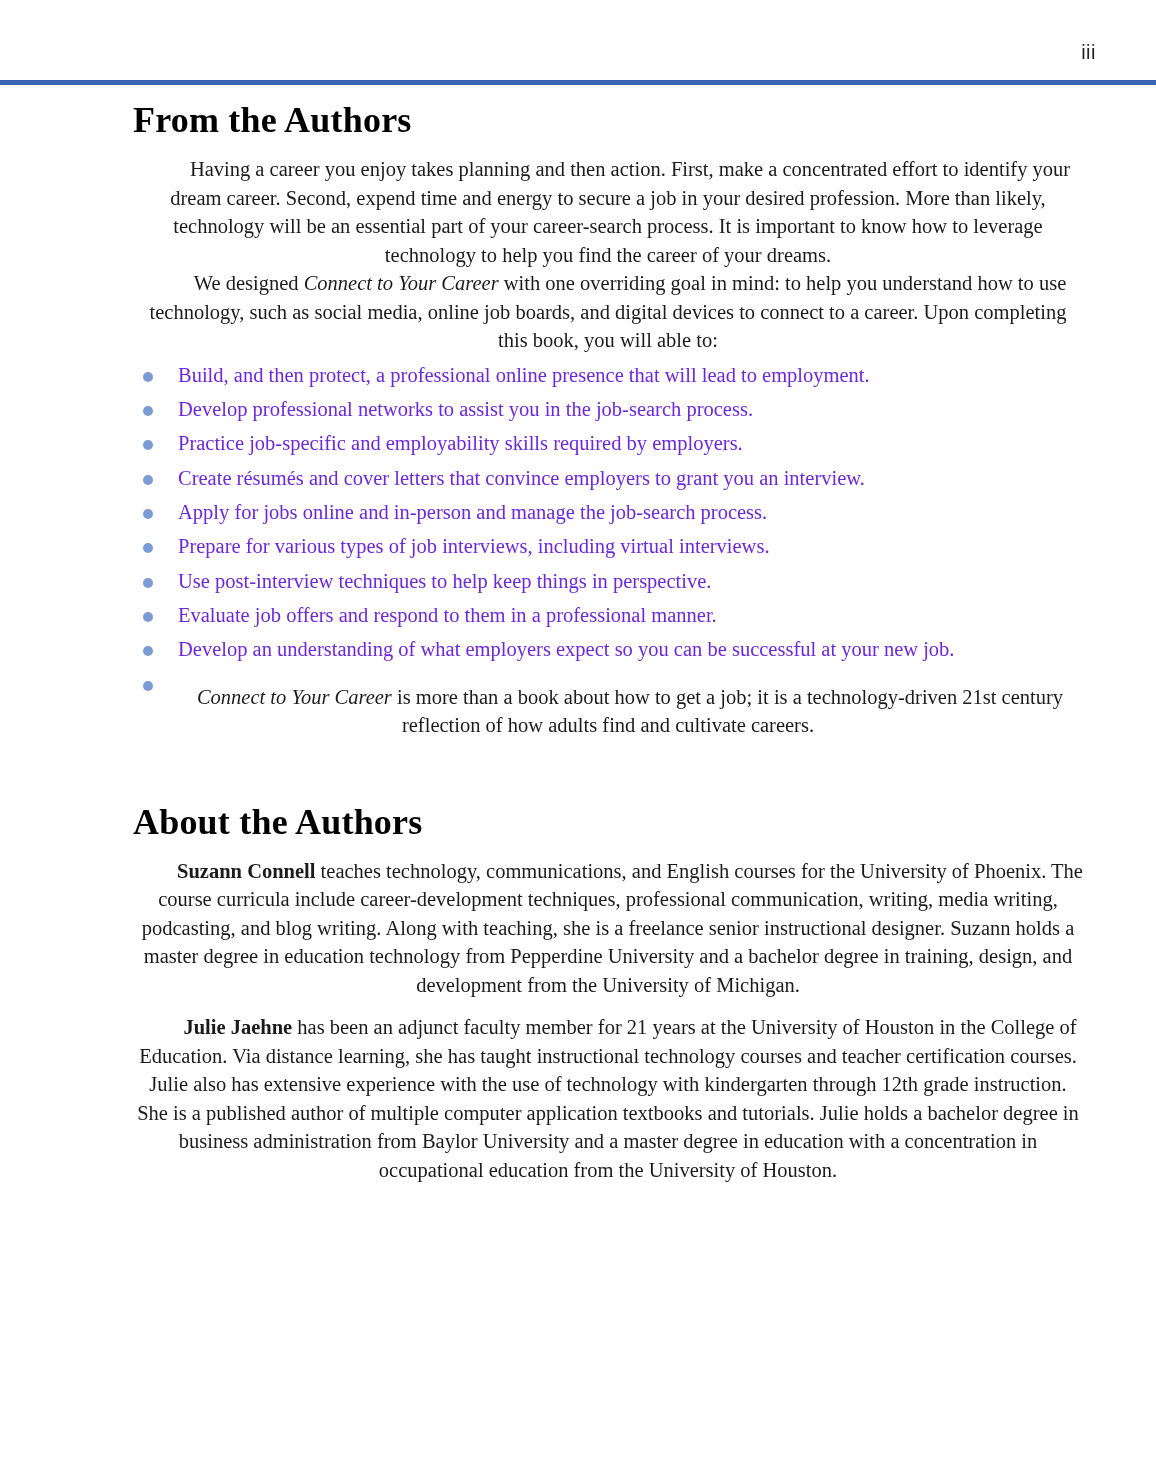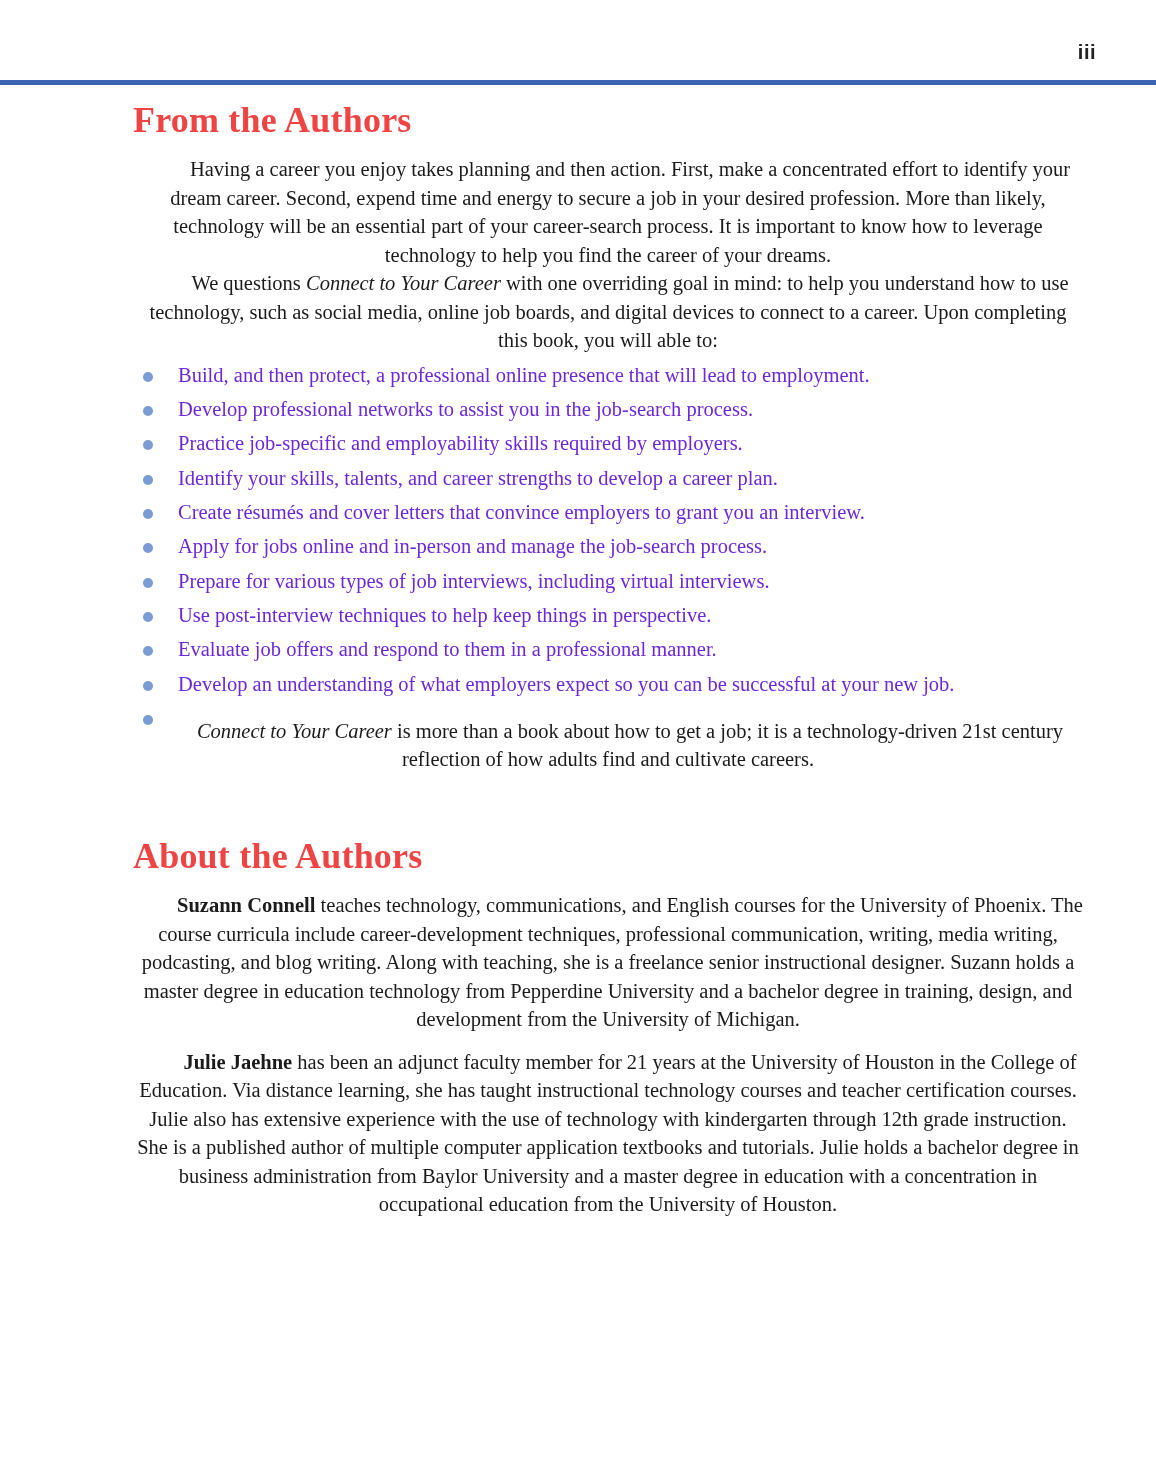--- a/index.html
+++ b/index.html
@@ -29,21 +29,21 @@
     left: 0;
     width: 1156px;
     height: 84px;
     box-sizing: border-box;
   }
   .folio {
     position: absolute;
     right: 60px;
     top: 42px;
     font-family: "Liberation Sans", "DejaVu Sans", sans-serif;
-    font-weight: bold;
+    font-weight: normal;
     font-size: 20px;
     letter-spacing: 0.5px;
     color: #222222;
     line-height: 1;
   }
   .header-rule {
     position: absolute;
     left: 0;
     top: 80px;
     width: 1156px;
@@ -57,21 +57,21 @@
     left: 133px;
     top: 100px;
     width: 950px;
   }
 
   h1.section-heading {
     font-family: "Liberation Serif", "DejaVu Serif", serif;
     font-weight: bold;
     font-size: 36px;
     line-height: 1.15;
-    color: #ef4444;
+    color: #000000;
     margin: 0 0 14px 0;
     letter-spacing: 0.2px;
   }
 
   p.body {
     font-size: 20.5px;
     line-height: 28.5px;
     margin: 0;
     text-align: center;
     color: #1b1b1b;
@@ -122,27 +122,26 @@
     <div class="header-rule"></div>
   </div>
 
   <div class="content">
 
     <section>
       <h1 class="section-heading">From the Authors</h1>
 
       <p class="body indent">Having a career you enjoy takes planning and then action. First, make a concentrated effort to identify your dream career. Second, expend time and energy to secure a job in your desired profession. More than likely, technology will be an essential part of your career-search process. It is important to know how to leverage technology to help you find the career of your dreams.</p>
 
-      <p class="body indent"><span>We questions </span><span class="ital">Connect to Your Career</span><span> with one overriding goal in mind: to help you understand how to use technology, such as social media, online job boards, and digital devices to connect to a career. Upon completing this book, you will able to:</span></p>
+      <p class="body indent"><span>We designed </span><span class="ital">Connect to Your Career</span><span> with one overriding goal in mind: to help you understand how to use technology, such as social media, online job boards, and digital devices to connect to a career. Upon completing this book, you will able to:</span></p>
 
       <ul class="goals">
         <li><span class="dot"></span><span>Build, and then protect, a professional online presence that will lead to employment.</span></li>
         <li><span class="dot"></span><span>Develop professional networks to assist you in the job-search process.</span></li>
         <li><span class="dot"></span><span>Practice job-specific and employability skills required by employers.</span></li>
-        <li><span class="dot"></span><span>Identify your skills, talents, and career strengths to develop a career plan.</span></li>
         <li><span class="dot"></span><span>Create résumés and cover letters that convince employers to grant you an interview.</span></li>
         <li><span class="dot"></span><span>Apply for jobs online and in-person and manage the job-search process.</span></li>
         <li><span class="dot"></span><span>Prepare for various types of job interviews, including virtual interviews.</span></li>
         <li><span class="dot"></span><span>Use post-interview techniques to help keep things in perspective.</span></li>
         <li><span class="dot"></span><span>Evaluate job offers and respond to them in a professional manner.</span></li>
         <li><span class="dot"></span><span>Develop an understanding of what employers expect so you can be successful at your new job.</span></li>
         <li><span class="dot"></span></li>
       </ul>
 
       <div class="gap-after-list"></div>

